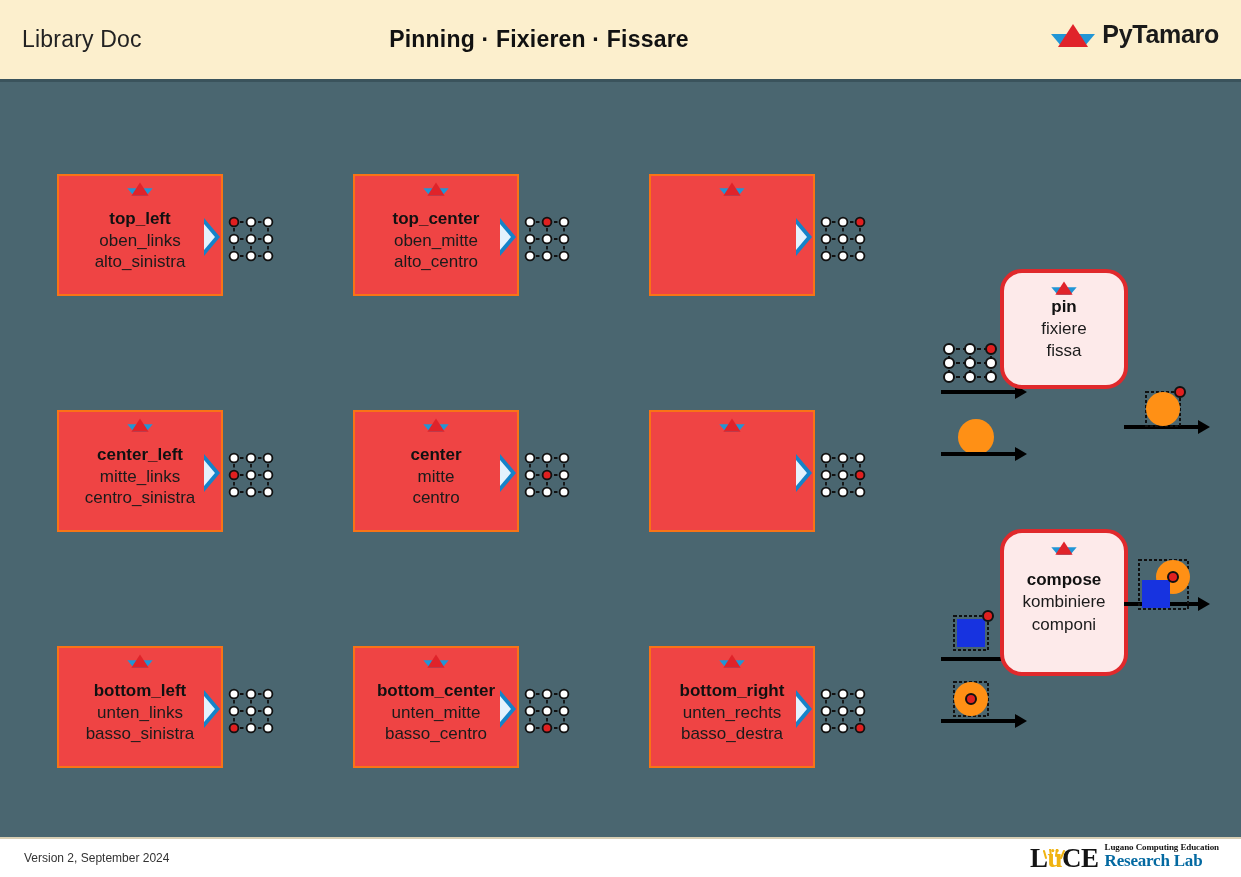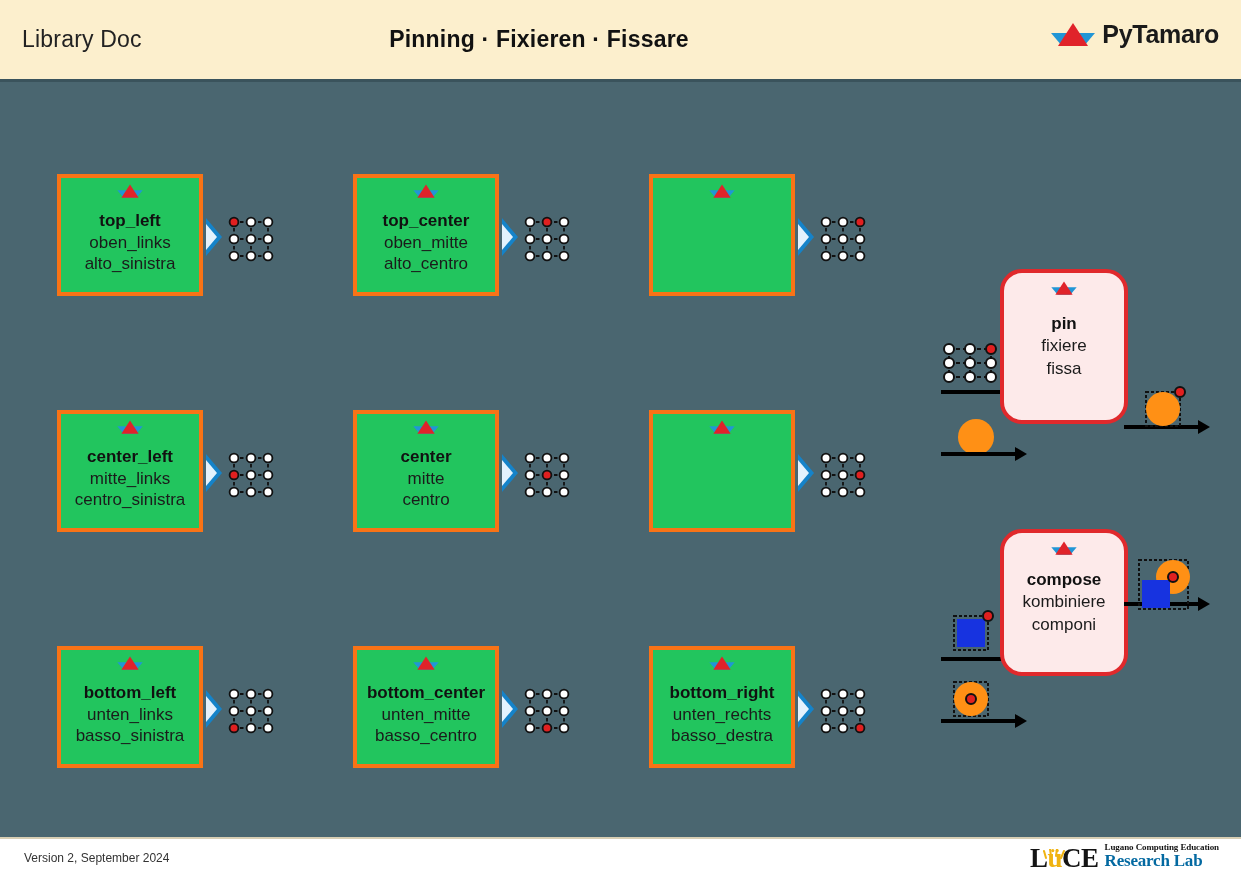--- a/index.html
+++ b/index.html
@@ -21,41 +21,41 @@
     position: absolute; left: 22px; top: 26px;
     font-size: 23px; color: #222; letter-spacing: .2px;
   }
   #header-title-center {
     position: absolute; left: 0; top: 26px; width: 1078px;
     text-align: center;
     font-size: 23px; font-weight: bold; color: #111; letter-spacing: .2px;
   }
   #header-logo {
     position: absolute; right: 22px; top: 20px;
-    display: flex; align-items: center; gap: 7px;
+    display: flex; align-items: flex-end; gap: 7px;
   }
   #header-logo .wordmark {
     font-size: 25px; font-weight: bold; color: #1a1a1a; letter-spacing: -.3px;
   }
 
   
   .pt-mark { position: relative; display: block; }
   .pt-mark svg { display: block; }
 
   
   #stage {
     position: absolute; left: 0; top: 82px; width: 1241px; height: 755px;
   }
 
   
   .pin-card {
     position: absolute;
-    width: 146px; height: 122px;
-    background: #22c55e;
-    border: 4px solid #f97316;
+    width: 166px; height: 122px;
+    background: #ef4444;
+    border: 2px solid #f97316;
   }
   .pin-card .logo-slot {
     position: absolute; left: 50%; top: 6px; transform: translateX(-50%);
   }
   .pin-card .labels {
     position: absolute; left: 0; right: 0; top: 32px;
     text-align: center; line-height: 1.27;
   }
   .pin-card .lbl-en { font-size: 17px; font-weight: bold; color: #111; }
   .pin-card .lbl-de { font-size: 17px; color: #1b1b1b; }
@@ -525,21 +525,21 @@
       </svg>
     </div>
 
     <div class="arrow-line" style="left:941px; top:365px;">
       <svg width="86" height="14" viewBox="0 0 86 14">
         <line x1="0" y1="7" x2="74" y2="7" stroke="#000" stroke-width="4"></line>
         <polygon points="74,0 86,7 74,14" fill="#000"></polygon>
       </svg>
     </div>
 
-    <div class="fn-block" style="left:1000px; top:187px; width:128px; height:155px;">
+    <div class="fn-block" style="left:1000px; top:187px; width:128px; height:120px;">
       <span class="logo-slot">
         <svg width="26" height="15" viewBox="0 0 44 26">
           <polygon points="0,11 44,11 33,24 11,24" fill="#2196d6"></polygon>
           <polygon points="22,1 37,24 7,24" fill="#e0232a"></polygon>
         </svg>
       </span>
       <div class="labels">
         <div class="lbl-en">pin</div>
         <div class="lbl-de">fixiere</div>
         <div class="lbl-it">fissa</div>

